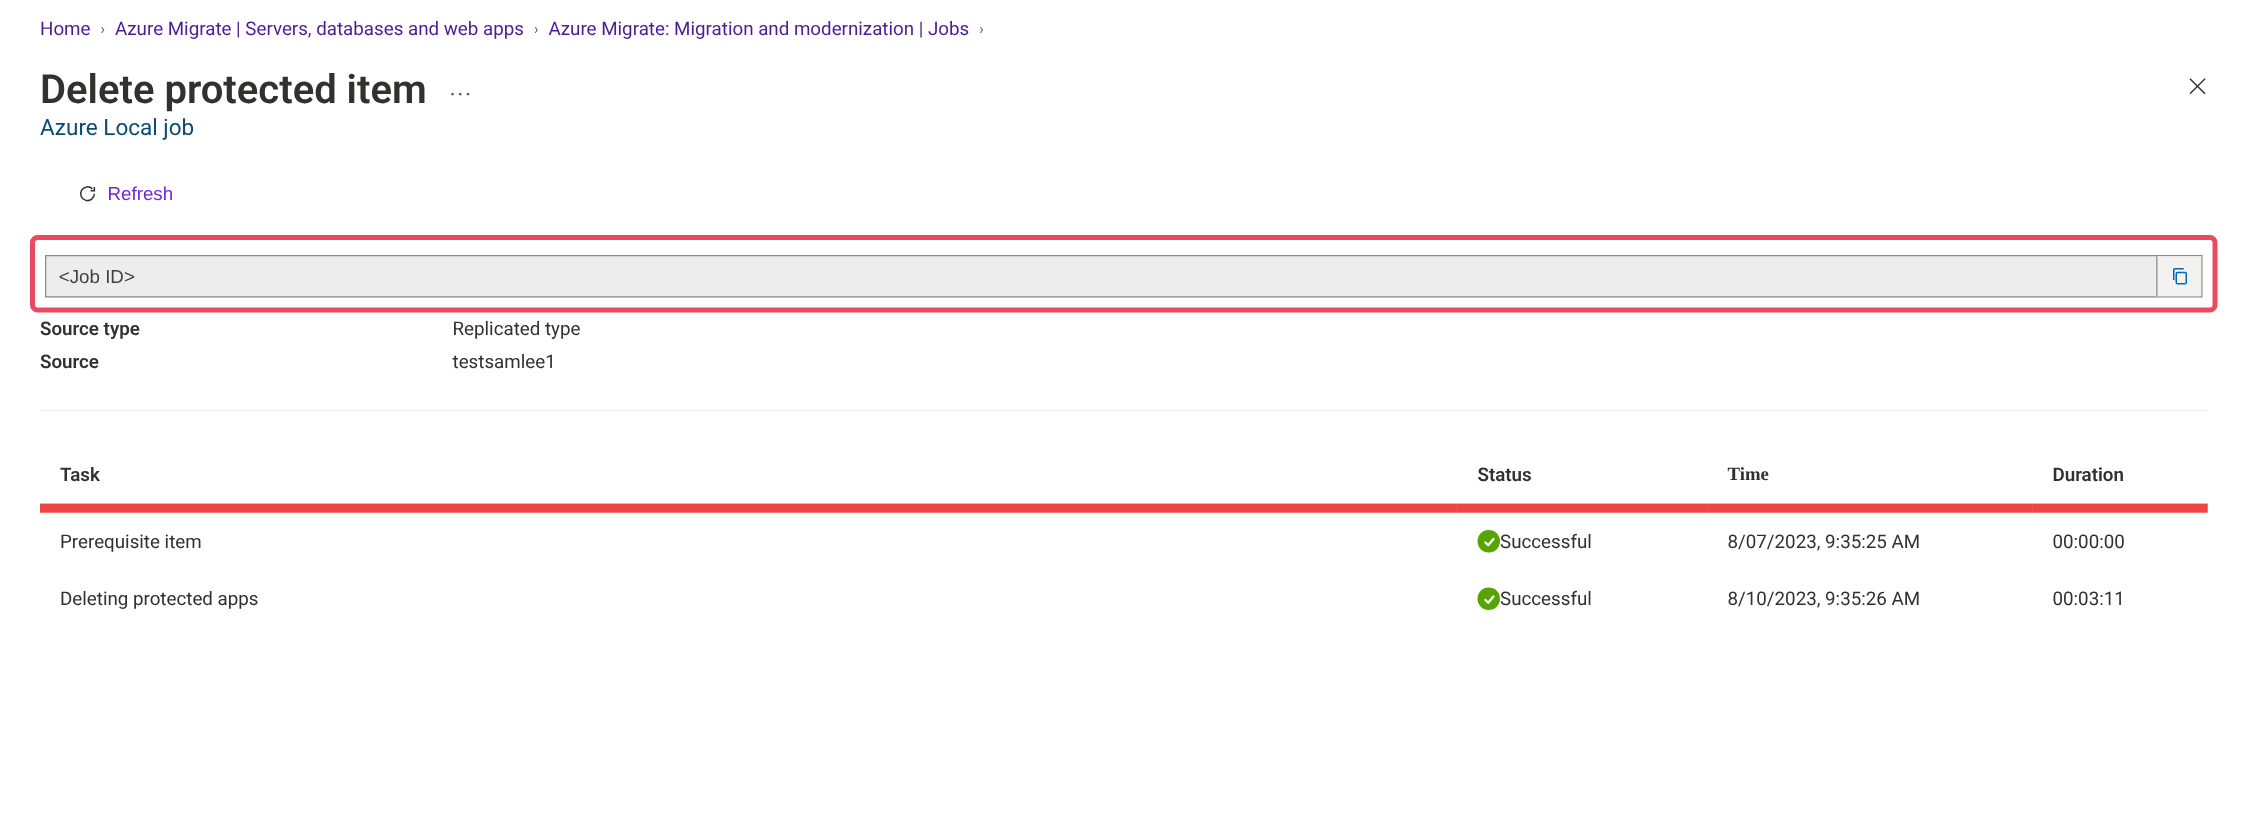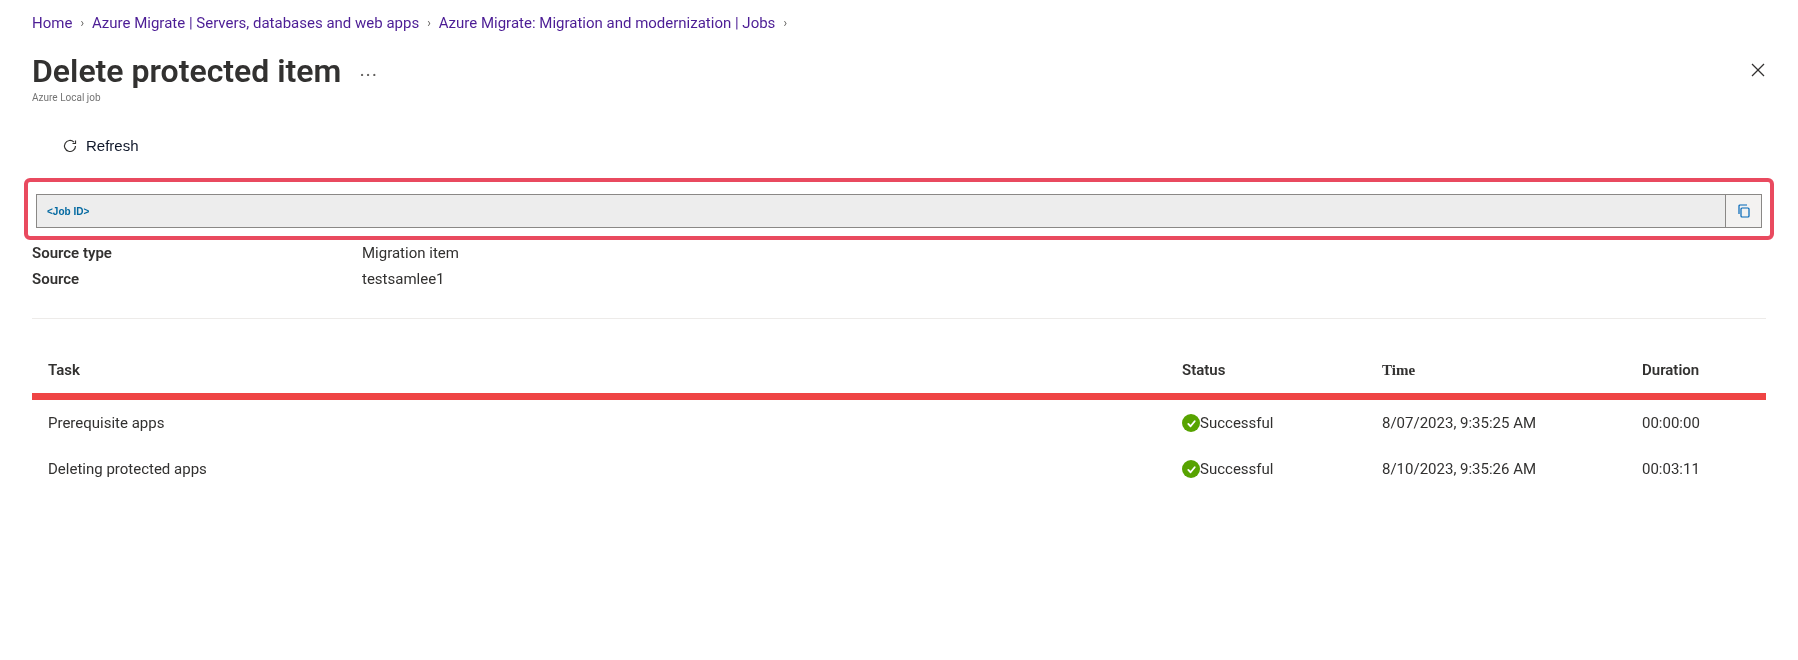--- a/index.html
+++ b/index.html
@@ -56,36 +56,36 @@
       letter-spacing: 1px;
     }
     .close-button {
       cursor: pointer;
       font-size: 18px;
       color: #323130;
       padding: 8px;
       margin-right: -8px;
     }
     .subtitle {
-      color: #737373;
-      font-size: 10px;
+      color: #0c4a6e;
+      font-size: 18px;
       margin-top: 2px;
     }
     .toolbar {
       display: flex;
       align-items: center;
       gap: 18px;
       padding: 34px 0 24px 30px;
     }
     .refresh-btn {
       display: flex;
-      align-items: flex-end;
+      align-items: flex-start;
       gap: 8px;
       cursor: pointer;
-      color: #0f172a;
+      color: #6d28d9;
       font-size: 15px;
       background: none;
       border: none;
     }
     .refresh-btn svg {
       width: 16px;
       height: 16px;
     }
     .highlight-box {
       border: 4px solid #e94a5f;
@@ -115,24 +115,23 @@
       align-items: stretch;
       border: 1px solid #8a8886;
       background: #ededed;
       height: 34px;
     }
     .jobid-input {
       flex: 1;
       border: none;
       background: transparent;
       padding: 0 10px;
-      font-size: 10px;
-      color: #0369a1;
+      font-size: 15px;
+      color: #404040;
       outline: none;
-      font-weight: bold;
     }
     .copy-btn {
       width: 36px;
       border: none;
       border-left: 1px solid #8a8886;
       background: #f3f2f1;
       cursor: pointer;
       display: flex;
       align-items: center;
       justify-content: center;
@@ -240,41 +239,41 @@
           <rect x="5" y="5" width="8" height="9" rx="1"></rect>
           <path d="M3 11V3a1 1 0 0 1 1-1h7"></path>
         </svg>
       </button>
     </div>
   </div>
 </div>
 
 <div class="details-row details-spacer">
   <div class="details-label">Source type</div>
-  <div class="details-value">Migration item</div>
+  <div class="details-value">Replicated type</div>
 </div>
 <div class="details-row">
   <div class="details-label">Source</div>
   <div class="details-value">testsamlee1</div>
 </div>
 
 <hr class="divider">
 
 <table class="table">
   <thead>
     <tr>
       <th class="col-task">Task</th>
       <th class="col-status">Status</th>
       <th class="col-time">Time</th>
       <th class="col-duration">Duration</th>
     </tr>
   </thead>
   <tbody>
     <tr>
-      <td>Prerequisite apps</td>
+      <td>Prerequisite item</td>
       <td>
         <div class="status-cell">
           <span class="status-icon">
             <svg viewBox="0 0 12 12" fill="none" stroke="#ffffff" stroke-width="2" stroke-linecap="round" stroke-linejoin="round">
               <polyline points="2.5,6.5 5,9 9.5,3.5"></polyline>
             </svg>
           </span>
           <span>Successful</span>
         </div>
       </td>

